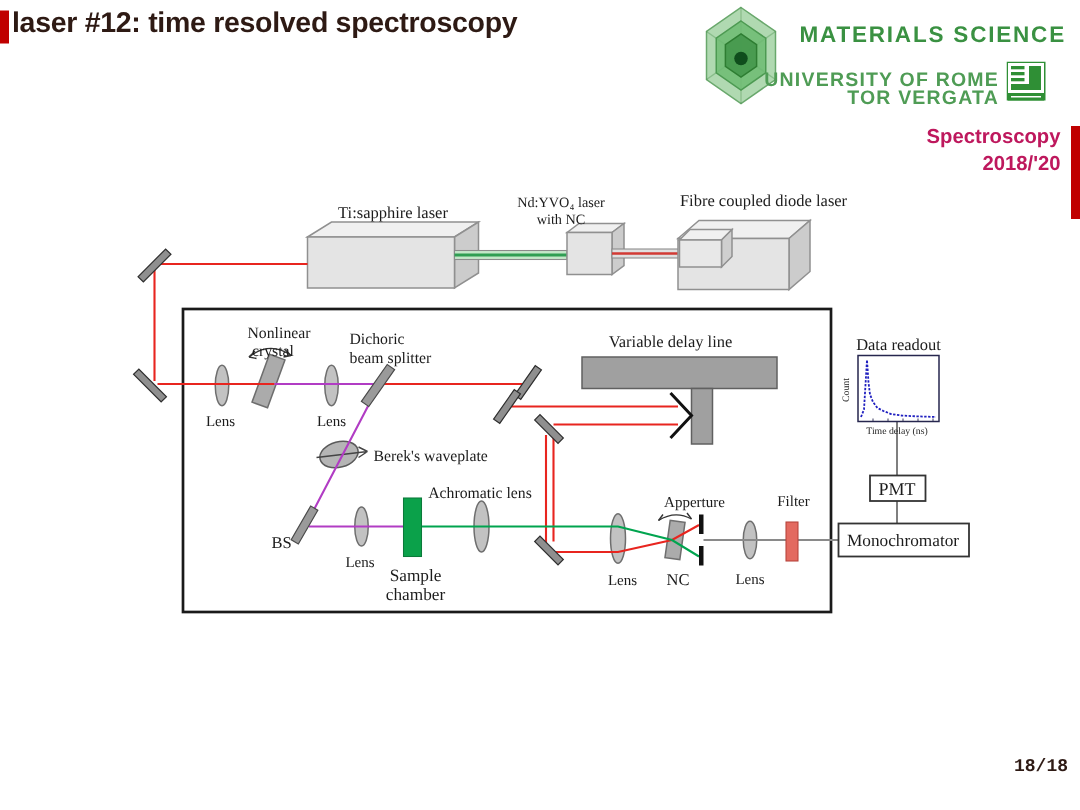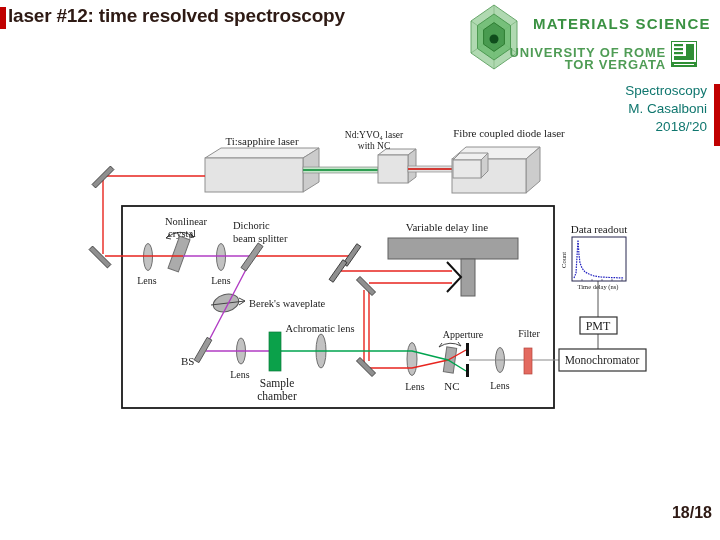--- a/index.html
+++ b/index.html
@@ -7,22 +7,22 @@
          font-family:"Liberation Sans","DejaVu Sans",sans-serif;}
   .accent{position:absolute;background:#c00000;}
   #title{position:absolute;left:8px;top:5px;font-size:19px;font-weight:bold;
          color:#2e1a14;letter-spacing:-0.2px;}
   #brand{position:absolute;left:533px;top:15px;font-size:15px;font-weight:bold;
          color:#3a9142;letter-spacing:1.2px;}
   .uni{position:absolute;right:54px;text-align:right;font-size:13px;font-weight:bold;
        color:#4f9c55;letter-spacing:0.8px;}
   #uni1{top:45px;} #uni2{top:57px;text-align:center;}
   #course{position:absolute;right:13px;top:82px;text-align:right;font-size:13.5px;
-          font-weight:normal;color:#0f766e;line-height:18px;}
-  #pagenum{position:absolute;right:8px;top:504px;font-size:16px;font-weight:bold;color:#2e1a14;}
+          font-weight:bold;color:#be185d;line-height:18px;}
+  #pagenum{position:absolute;right:8px;top:504px;font-size:12px;font-weight:bold;color:#2e1a14;font-family:Liberation Mono, monospace;}
   #diagram{position:absolute;left:0;top:0;}
   text{font-family:"Liberation Serif","DejaVu Serif",serif;fill:#1c1c1c;}
   .logo{position:absolute;}
 </style>
 </head>
 <body>
 
 <div id="slide">
 
   <div class="accent" style="left:0;top:7px;width:6px;height:22px;"></div>
@@ -49,21 +49,20 @@
     <rect x="3" y="11" width="9" height="2.2" fill="#2f8f35"></rect>
     <rect x="3" y="15" width="9" height="2.2" fill="#2f8f35"></rect>
     <rect x="15" y="3" width="8" height="16" fill="#2f8f35"></rect>
     <rect x="3" y="15" width="20" height="4" fill="#2f8f35"></rect>
     <rect x="1" y="21" width="24" height="5" fill="#2f8f35"></rect>
     <rect x="3" y="23" width="20" height="1" fill="#ffffff"></rect>
   </svg>
 
   <div id="course">
     <div>Spectroscopy</div>
-    <div>M. Casalboni</div>
     <div>2018/'20</div>
   </div>
   <div class="accent" style="left:714px;top:84px;width:6px;height:62px;"></div>
 
   <svg id="diagram" width="720" height="540" viewBox="0 0 720 540">
 
     <g>
       <polygon points="205,158 221,148 319,148 303,158" fill="#f0f0f0" stroke="#909090"></polygon>
       <polygon points="303,158 319,148 319,182 303,192" fill="#cccccc" stroke="#909090"></polygon>
       <rect x="205" y="158" width="98" height="34" fill="#e4e4e4" stroke="#909090"></rect>

